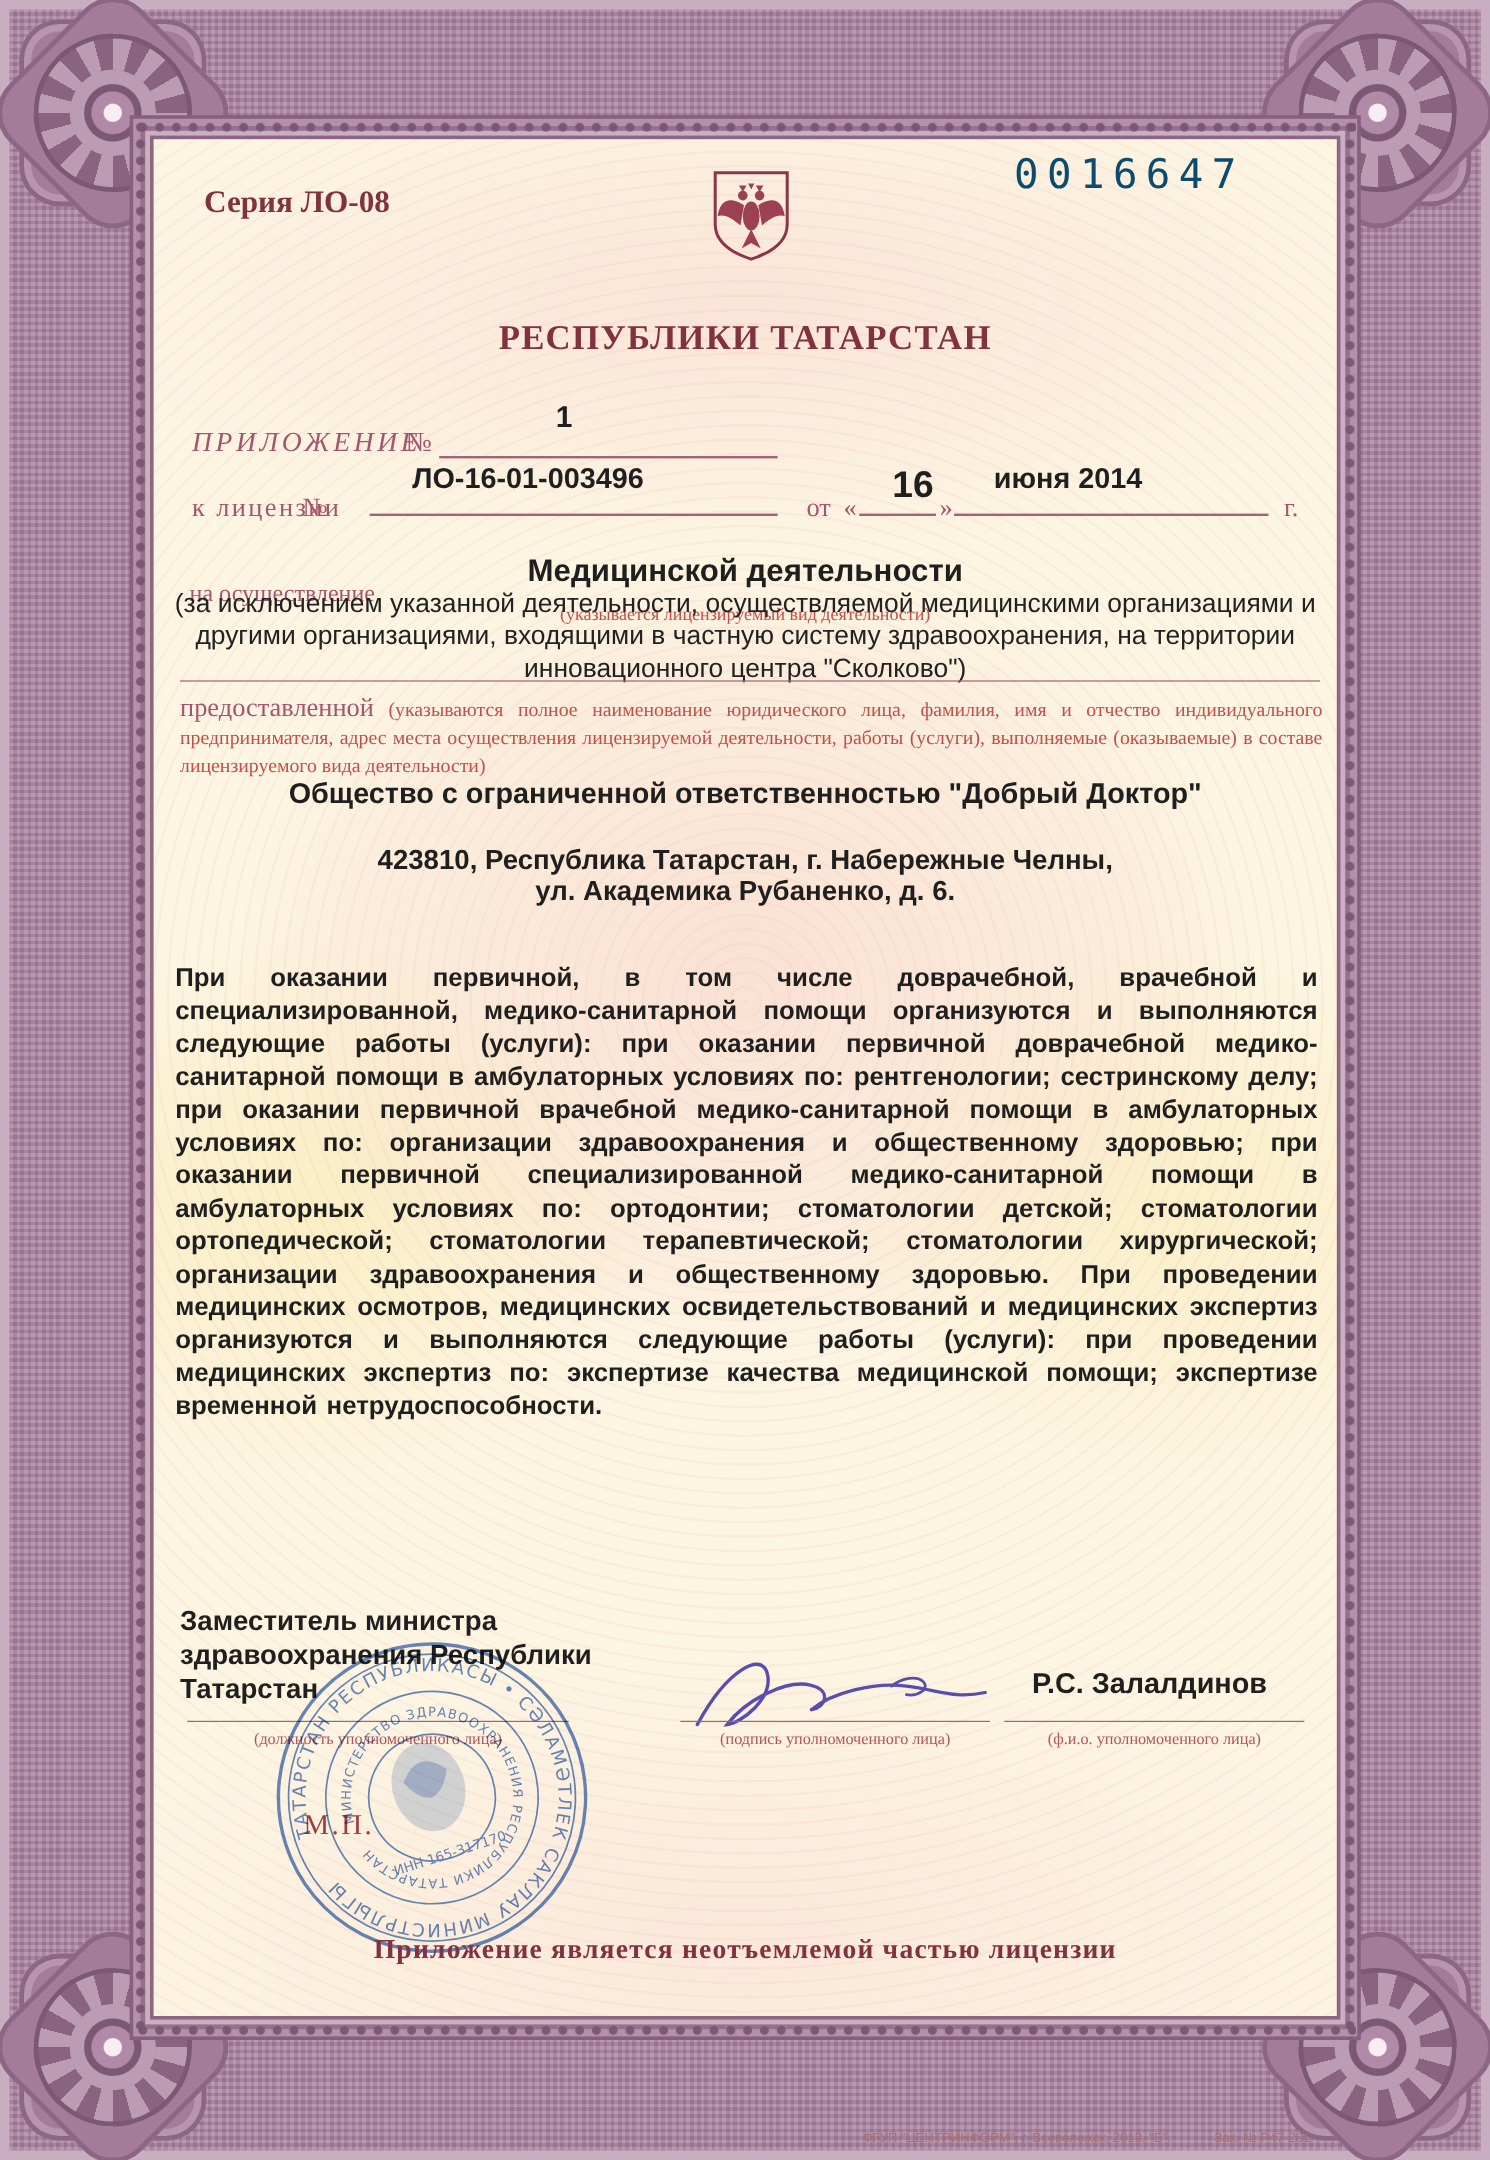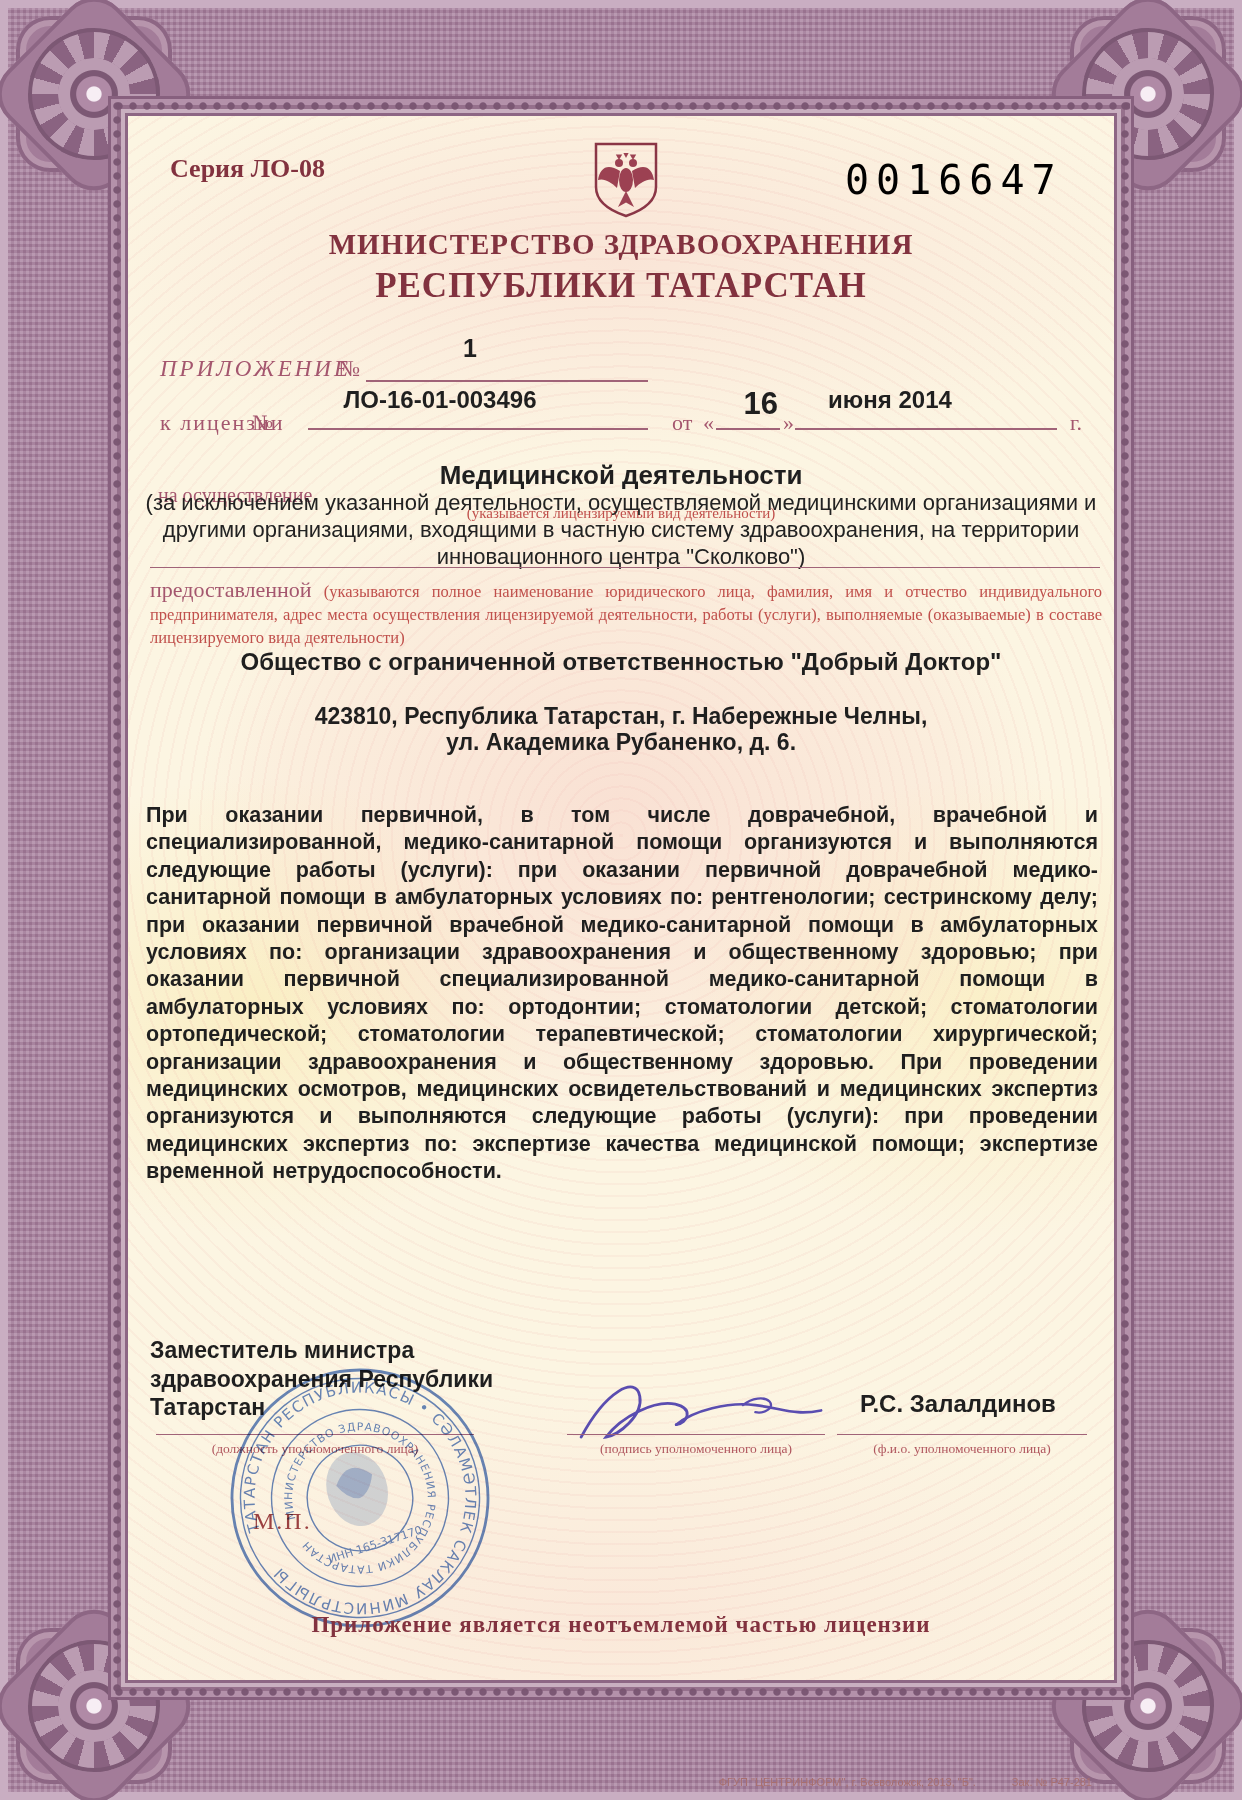--- a/index.html
+++ b/index.html
@@ -40,25 +40,25 @@
   
   .content{position:absolute;inset:0;}
   .abs{position:absolute;}
   .typed{font-family:"Liberation Sans",sans-serif;font-weight:700;color:#1f1f1f;}
   .formlbl{font-family:"Liberation Serif",serif;color:#a4566e;}
   .hint{font-family:"Liberation Serif",serif;color:#c0504c;}
   .maroon{color:#82323f;}
   .rule{height:0;border-top:2px solid #a06378;}
   .center{text-align:center;}
 
-  .serial{left:845px;top:126px;font-family:"DejaVu Sans Mono",monospace;font-size:40px;letter-spacing:7px;color:#000000;margin-top:31px;}
+  .serial{left:845px;top:126px;font-family:"DejaVu Sans Mono",monospace;font-size:34px;letter-spacing:7px;color:#0c4a6e;}
   .series{left:170px;top:154px;font-size:26px;font-weight:700;}
   .emblem{left:590px;top:138px;width:72px;height:84px;}
   .title1{left:130px;right:130px;top:228px;font-size:29px;font-weight:700;letter-spacing:1px;}
-  .title2{left:130px;right:130px;top:266px;font-size:35px;font-weight:700;letter-spacing:1px;}
+  .title2{left:130px;right:130px;top:266px;font-size:29px;font-weight:700;letter-spacing:1px;}
 
   .apx-lbl{left:160px;top:356px;font-size:23px;letter-spacing:3px;font-style:italic;}
   .apx-no{left:338px;top:356px;font-size:23px;}
   .apx-line{left:366px;top:380px;width:282px;}
   .apx-val{left:440px;top:334px;width:60px;text-align:center;font-size:25px;}
 
   .lic-val{left:300px;top:386px;width:280px;text-align:center;font-size:24px;}
   .day-val{left:712px;top:386px;width:66px;text-align:right;font-size:31px;}
   .my-val{left:800px;top:386px;width:180px;text-align:center;font-size:24px;}
 
@@ -158,21 +158,20 @@
           <circle cx="43" cy="24" r="4"></circle>
         <path d="M29,21 l-3.2,-5.5 h6.4 z"></path>
           <path d="M43,21 l-3.2,-5.5 h6.4 z"></path>
           <path d="M36,19 l-2.6,-5 h5.2 z"></path>
         <path d="M30,32 C18,24 10,28 8,41 C14,39 21,43 27,49 Z"></path>
         <path d="M42,32 C54,24 62,28 64,41 C58,39 51,43 45,49 Z"></path>
         <path d="M36,52 L28,68 L36,63.5 L44,68 Z"></path>
       </g>
     </svg>
 
-    <div class="abs title1 center maroon">МИНИСТЕРСТВО ЗДРАВООХРАНЕНИЯ</div>
     <div class="abs title2 center maroon">РЕСПУБЛИКИ ТАТАРСТАН</div>
 
     <div class="abs apx-lbl formlbl">ПРИЛОЖЕНИЕ</div>
     <div class="abs apx-no formlbl">№</div>
     <div class="abs rule apx-line"></div>
     <div class="abs apx-val typed">1</div>
 
     <div class="abs lic-val typed">ЛО-16-01-003496</div>
     <div class="abs day-val typed">16</div>
     <div class="abs my-val typed">июня 2014</div>

